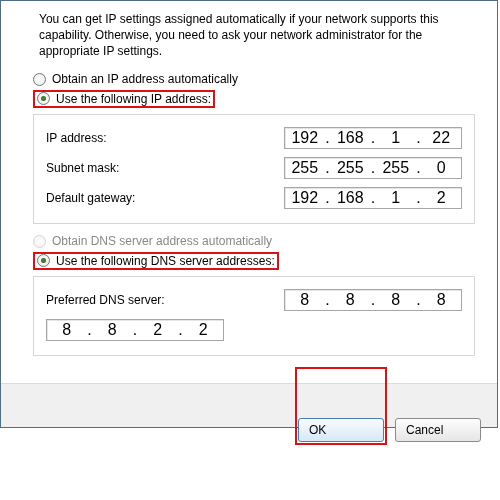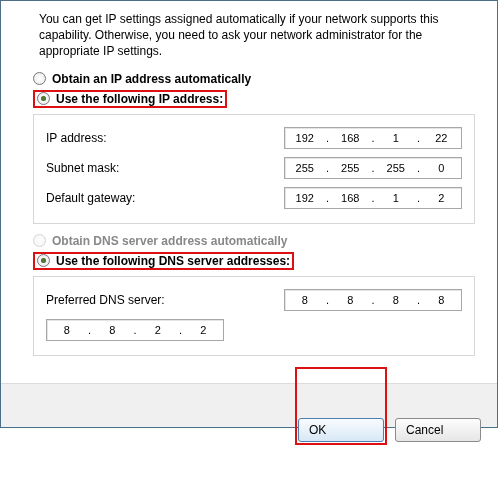--- a/index.html
+++ b/index.html
@@ -23,23 +23,22 @@
   .description {
     padding: 10px 30px 6px 38px;
     font-size: 12px;
     line-height: 1.35;
   }
   .group {
     margin: 4px 22px 6px 32px;
   }
   .radio-row {
     display: flex;
-    align-items: center;
+    align-items: flex-end;
     padding: 2px 0;
-    font-weight: bold;
   }
   .radio {
     width: 13px;
     height: 13px;
     border-radius: 50%;
     border: 1px solid #777;
     margin-right: 6px;
     display: inline-flex;
     align-items: center;
     justify-content: center;
@@ -82,21 +81,21 @@
   .field-label { font-size: 12px; }
   .ip-input {
     width: 178px;
     height: 22px;
     border: 1px solid #a7a7a7;
     background: #fff;
     box-shadow: inset 1px 1px 0 #e4e4e4;
     display: flex;
     align-items: center;
     font-family: "Segoe UI", Tahoma, sans-serif;
-    font-size: 11px;
+    font-size: 16px;
   }
   .ip-input .oct {
     flex: 1;
     text-align: center;
   }
   .ip-input .dot {
     width: 6px;
     text-align: center;
   }
   .check-row {

